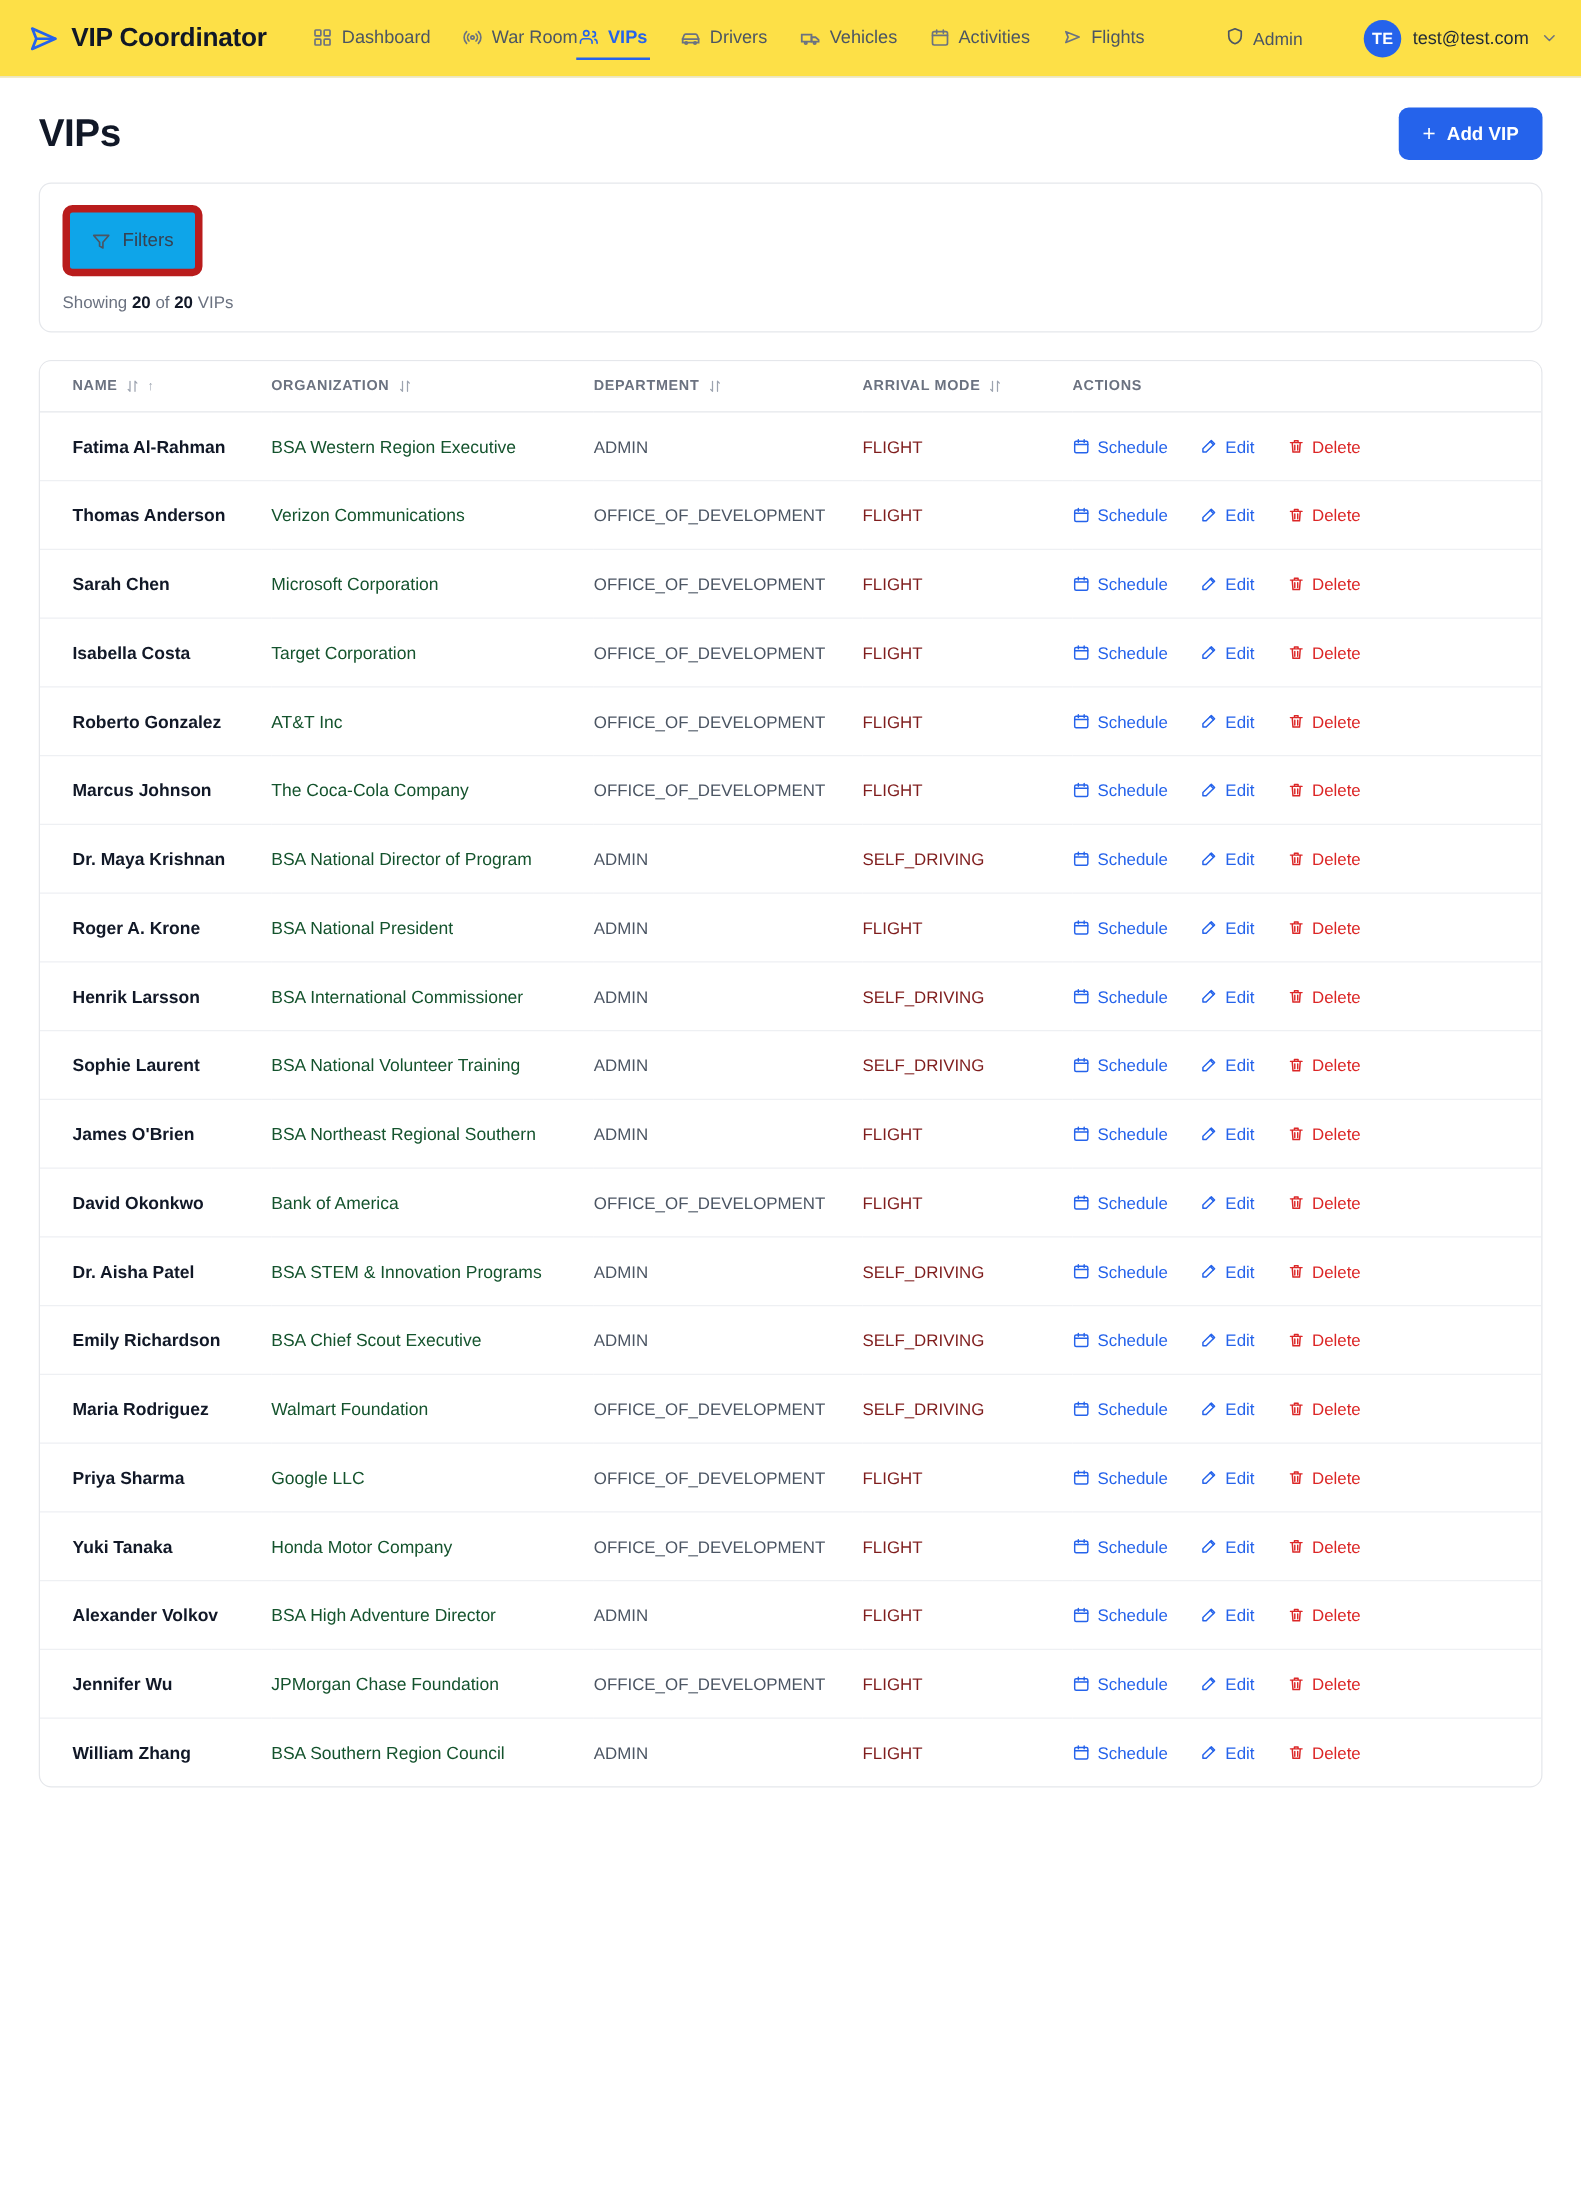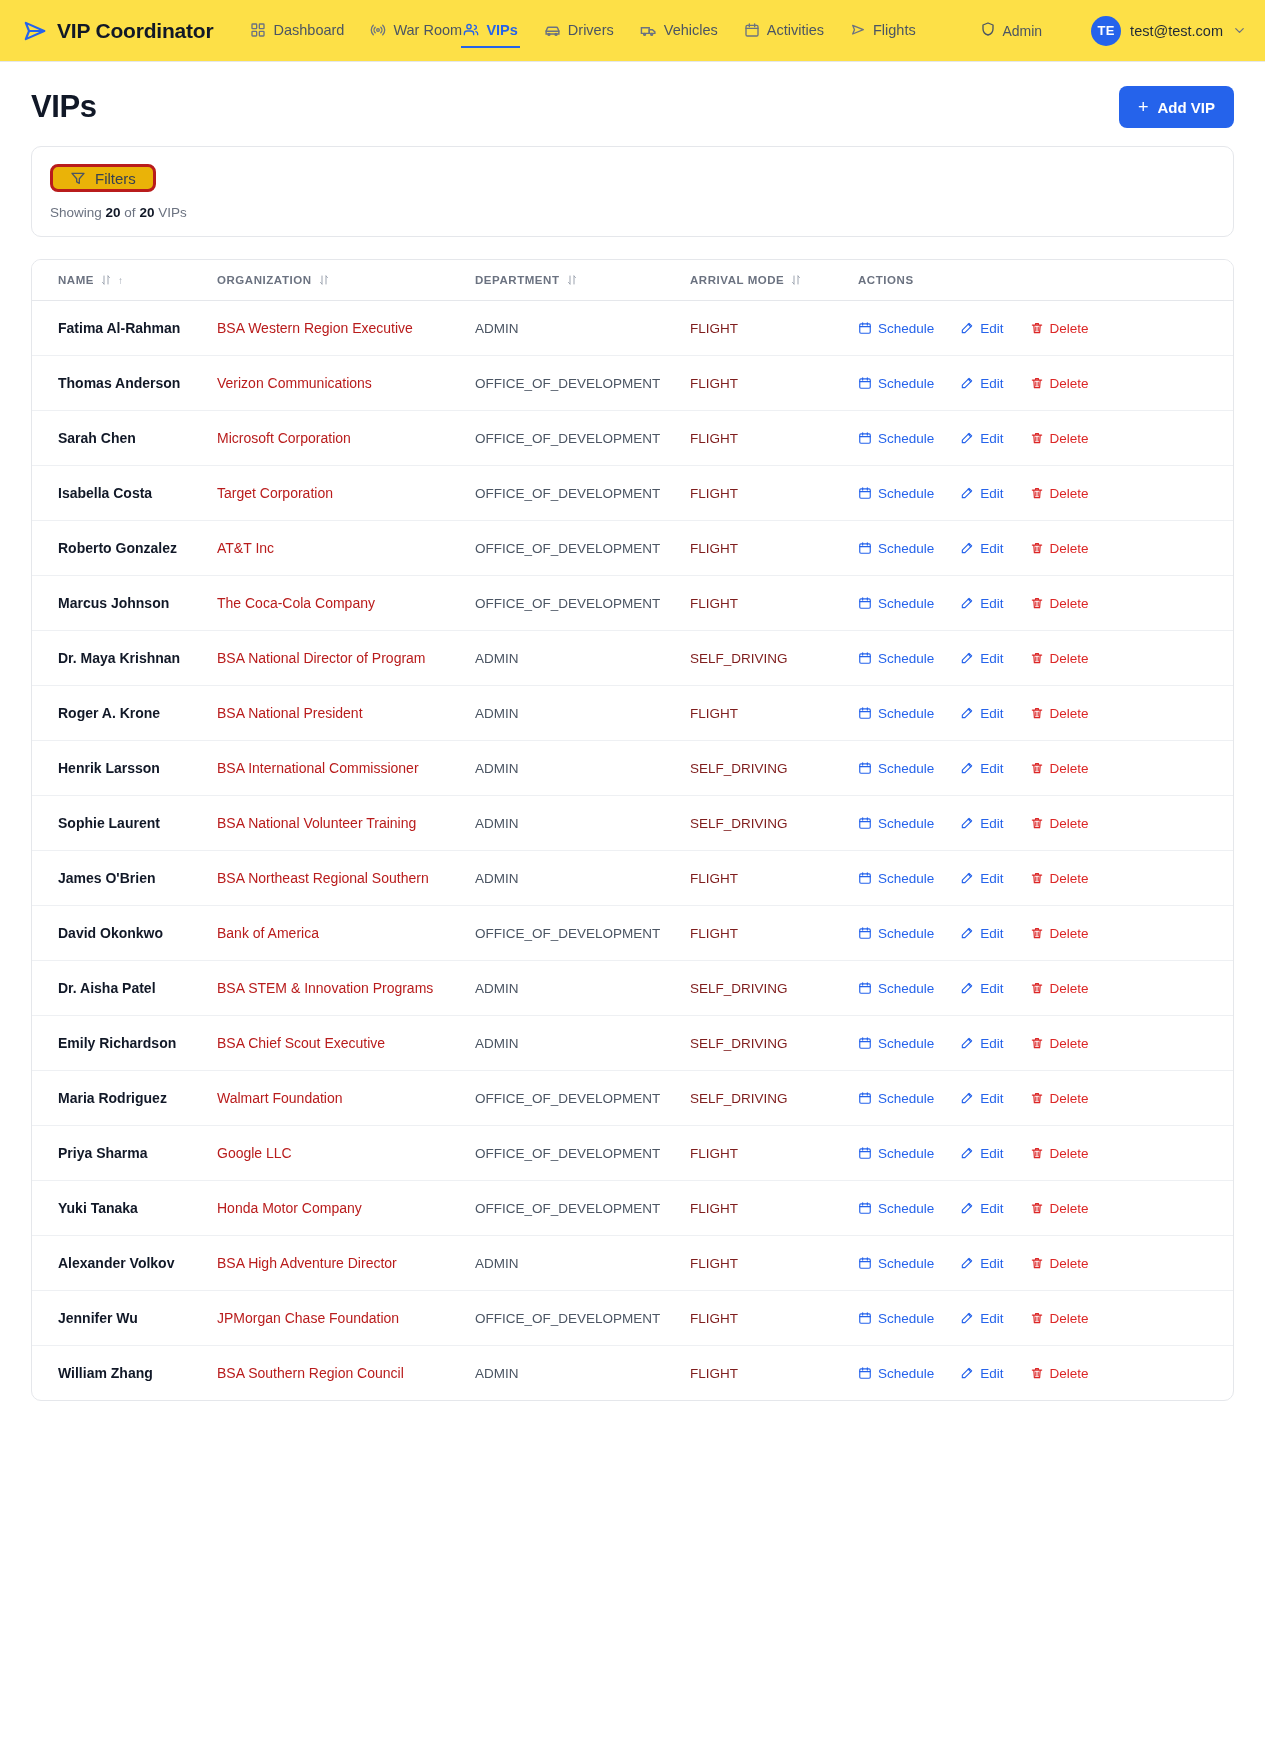--- a/index.html
+++ b/index.html
@@ -159,27 +159,27 @@
     font-size: 15px;
     font-family: "Liberation Sans", sans-serif;
     color: #374151;
     background: transparent;
   }
   .search-box input::placeholder { color: #9ca3af; }
   .filters-btn {
     display: flex;
     align-items: center;
     gap: 9px;
-    height: 28px;
+    height: 57px;
     padding: 0 17px;
-    border: 3px solid #b91c1c;
+    border: 6px solid #b91c1c;
     border-radius: 8px;
     font-size: 15px;
     color: #374151;
-    background: #eab308;
+    background: #0ea5e9;
     cursor: pointer;
     font-family: "Liberation Sans", sans-serif;
   }
   .filters-btn .f-ico { color: #4b5563; display: flex; align-items: center; }
   .showing {
     padding: 0 18px 16px 18px;
     font-size: 13.5px;
     color: #6b7280;
   }
   .showing b { color: #111827; font-weight: bold; }
@@ -220,21 +220,21 @@
     font-size: 14px;
     vertical-align: middle;
   }
   tbody tr:last-child td { border-bottom: none; }
   td.c-name {
     padding-left: 26px;
     font-weight: bold;
     color: #111827;
     white-space: nowrap;
   }
-  td.c-org { color: #b91c1c; }
+  td.c-org { color: #14532d; }
   td.c-dept { color: #4b5563; font-size: 13.5px; }
   td.c-mode { color: #7f1d1d; font-size: 13.5px; }
   .actions { display: flex; align-items: center; gap: 26px; }
   .act {
     display: inline-flex;
     align-items: center;
     gap: 6px;
     font-size: 13.5px;
     cursor: pointer;
     white-space: nowrap;

